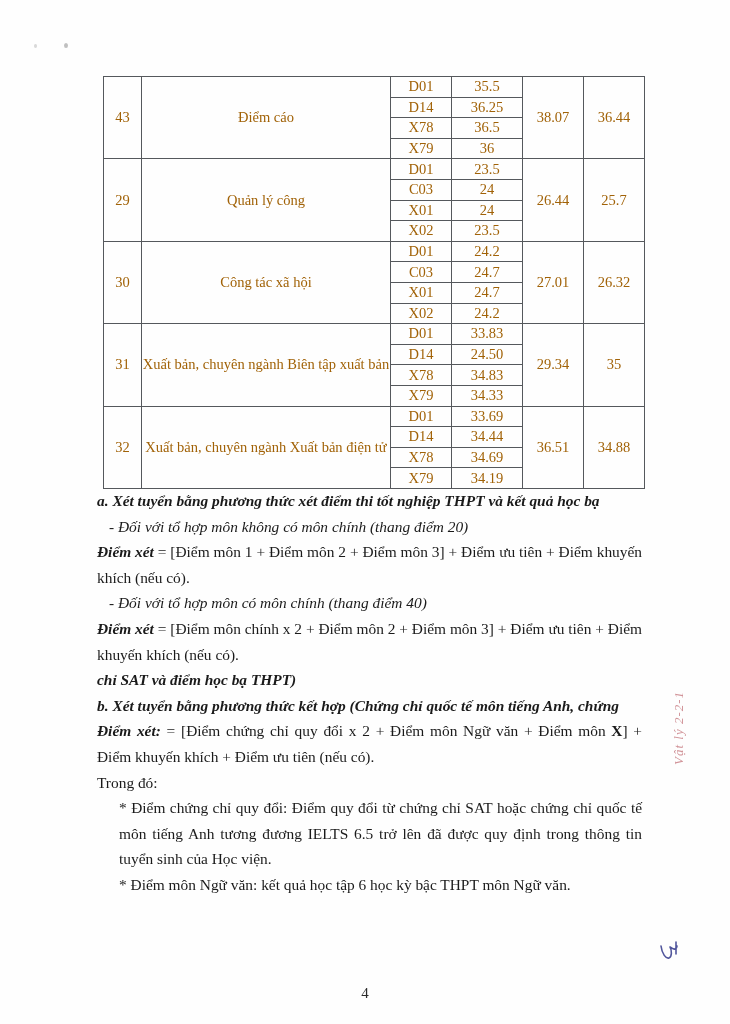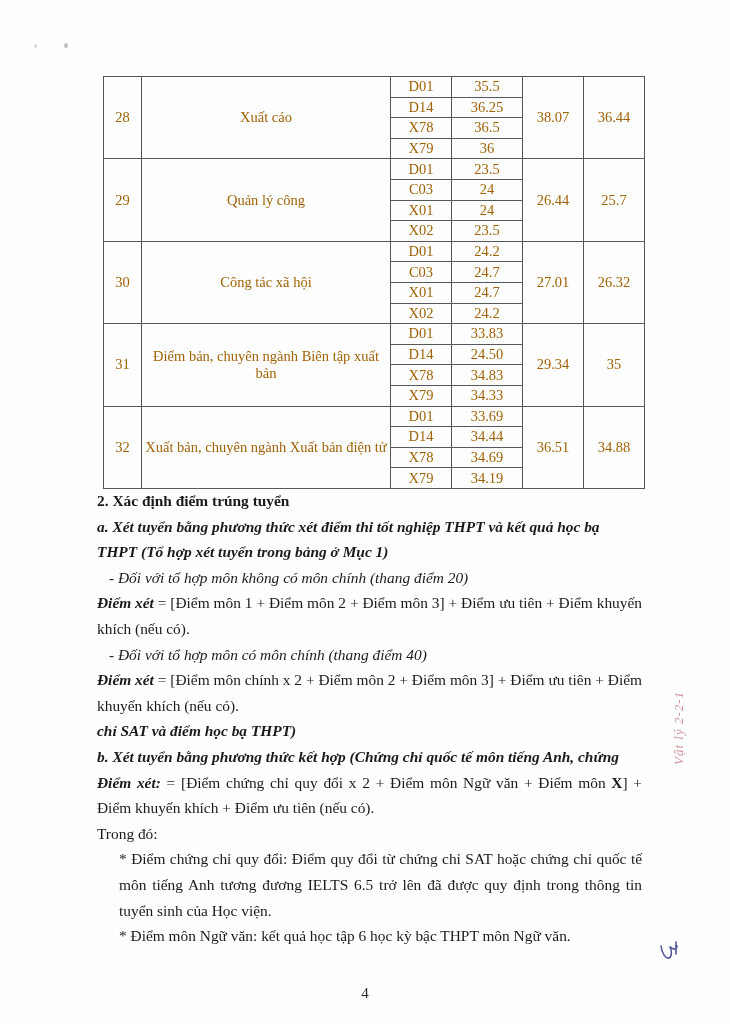--- a/index.html
+++ b/index.html
@@ -130,22 +130,22 @@
 <div class="page">
 
   <div class="speck s1"></div>
   <div class="speck s2"></div>
 
   <div class="tbl-wrap">
     <table class="scores">
       <tbody>
 
         <tr>
-          <td class="c-idx" rowspan="4">28</td>
-          <td class="c-name" rowspan="4">Xuất cáo</td>
+          <td class="c-idx" rowspan="4">43</td>
+          <td class="c-name" rowspan="4">Điểm cáo</td>
           <td class="c-code">D01</td>
           <td class="c-score">35.5</td>
           <td class="c-agg" rowspan="4">38.07</td>
           <td class="c-final" rowspan="4">36.44</td>
         </tr>
         <tr>
           <td class="c-code">D14</td>
           <td class="c-score">36.25</td>
         </tr>
         <tr>
@@ -194,21 +194,21 @@
           <td class="c-code">X01</td>
           <td class="c-score">24.7</td>
         </tr>
         <tr>
           <td class="c-code">X02</td>
           <td class="c-score">24.2</td>
         </tr>
 
         <tr>
           <td class="c-idx" rowspan="4">31</td>
-          <td class="c-name" rowspan="4">Điểm bản, chuyên ngành Biên tập xuất bản</td>
+          <td class="c-name" rowspan="4">Xuất bản, chuyên ngành Biên tập xuất bản</td>
           <td class="c-code">D01</td>
           <td class="c-score">33.83</td>
           <td class="c-agg" rowspan="4">29.34</td>
           <td class="c-final" rowspan="4">35</td>
         </tr>
         <tr>
           <td class="c-code">D14</td>
           <td class="c-score">24.50</td>
         </tr>
         <tr>
@@ -239,24 +239,22 @@
         <tr>
           <td class="c-code">X79</td>
           <td class="c-score">34.19</td>
         </tr>
       </tbody>
     </table>
   </div>
 
   <div class="body-text">
 
-    <p class="b no-just">2. Xác định điểm trúng tuyển</p>
 
     <p class="bi">a. Xét tuyển bằng phương thức xét điểm thi tốt nghiệp THPT và kết quả học bạ</p>
-    <p class="bi no-just">THPT (Tổ hợp xét tuyển trong bảng ở Mục 1)</p>
 
     <p class="i no-just ind-dash">-  Đối với tổ hợp môn không có môn chính (thang điểm 20)</p>
 
     <p><span class="bi">Điểm xét</span><span> = [Điểm môn 1 + Điểm môn 2 + Điểm môn 3] + Điểm ưu tiên + Điểm khuyến khích (nếu có).</span></p>
 
     <p class="i no-just ind-dash">-  Đối với tổ hợp môn có môn chính (thang điểm 40)</p>
 
     <p><span class="bi">Điểm xét</span><span> = [Điểm môn chính x 2 + Điểm môn 2 + Điểm môn 3] + Điểm ưu tiên + Điểm khuyến khích (nếu có).</span></p>
 
     <p class="bi no-just">chỉ SAT và điểm học bạ THPT)</p>

